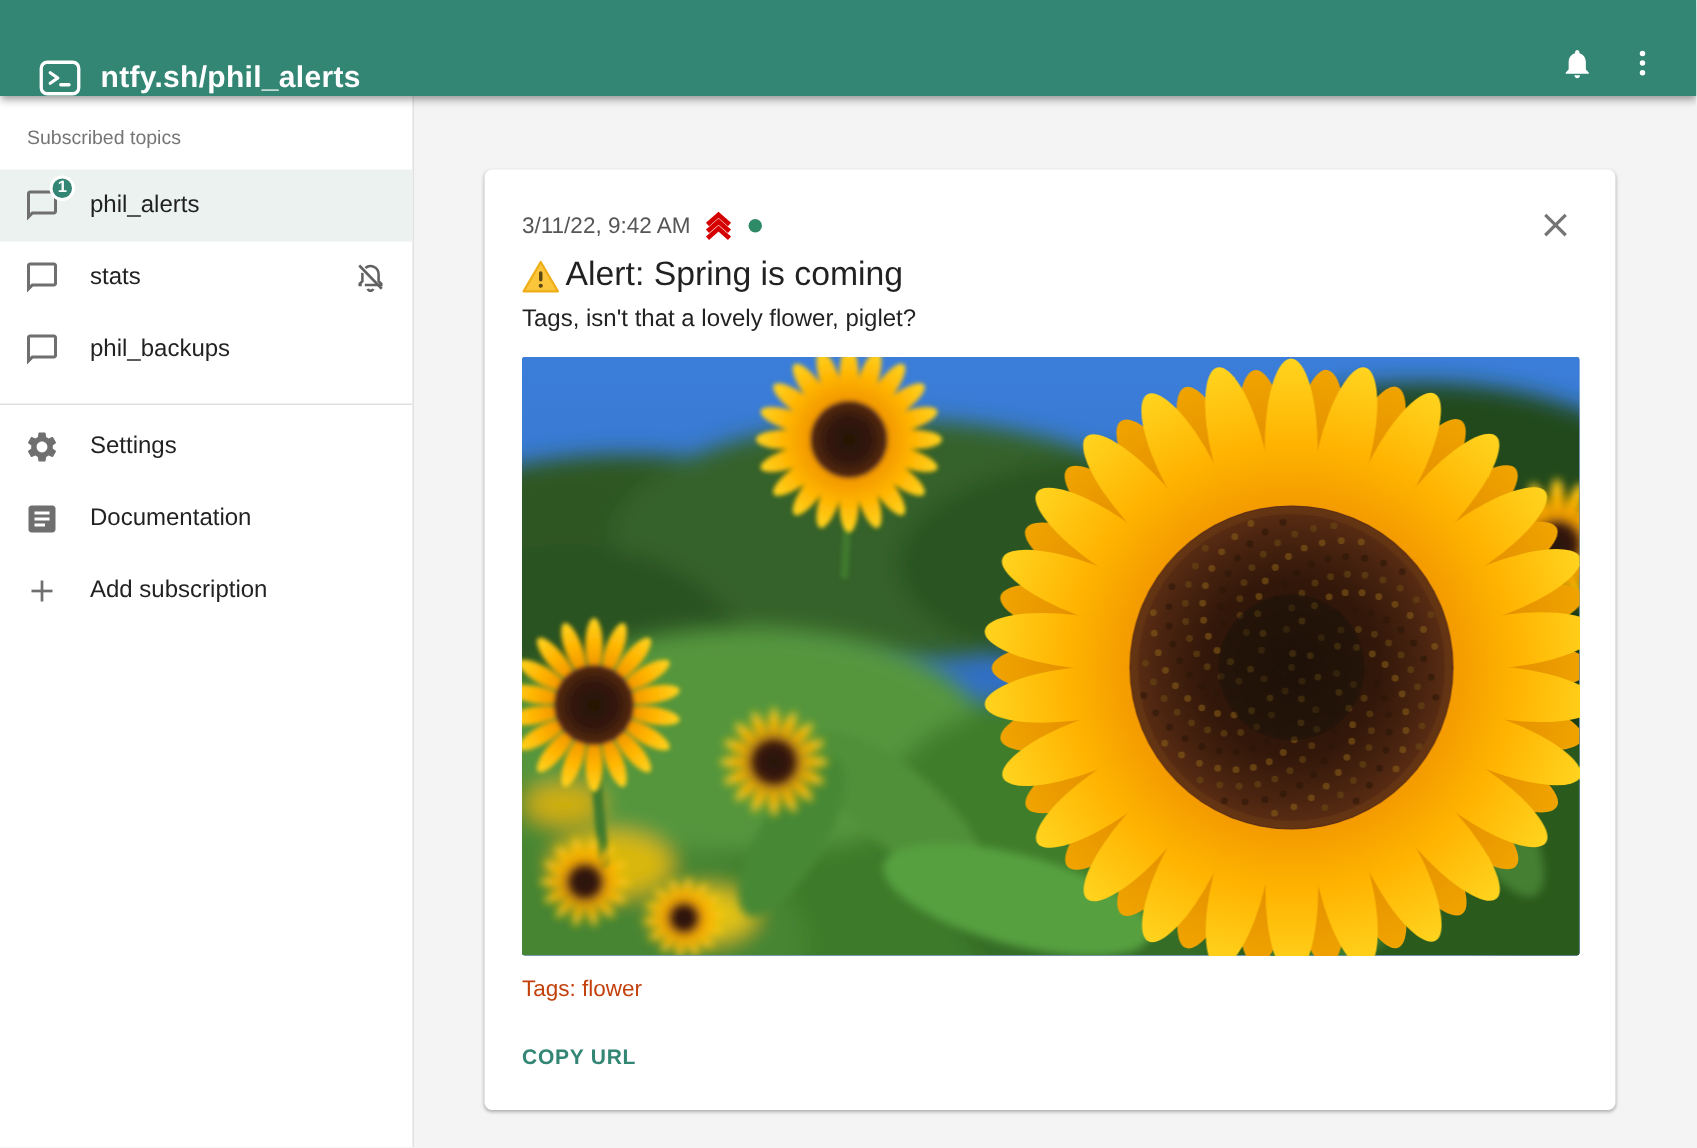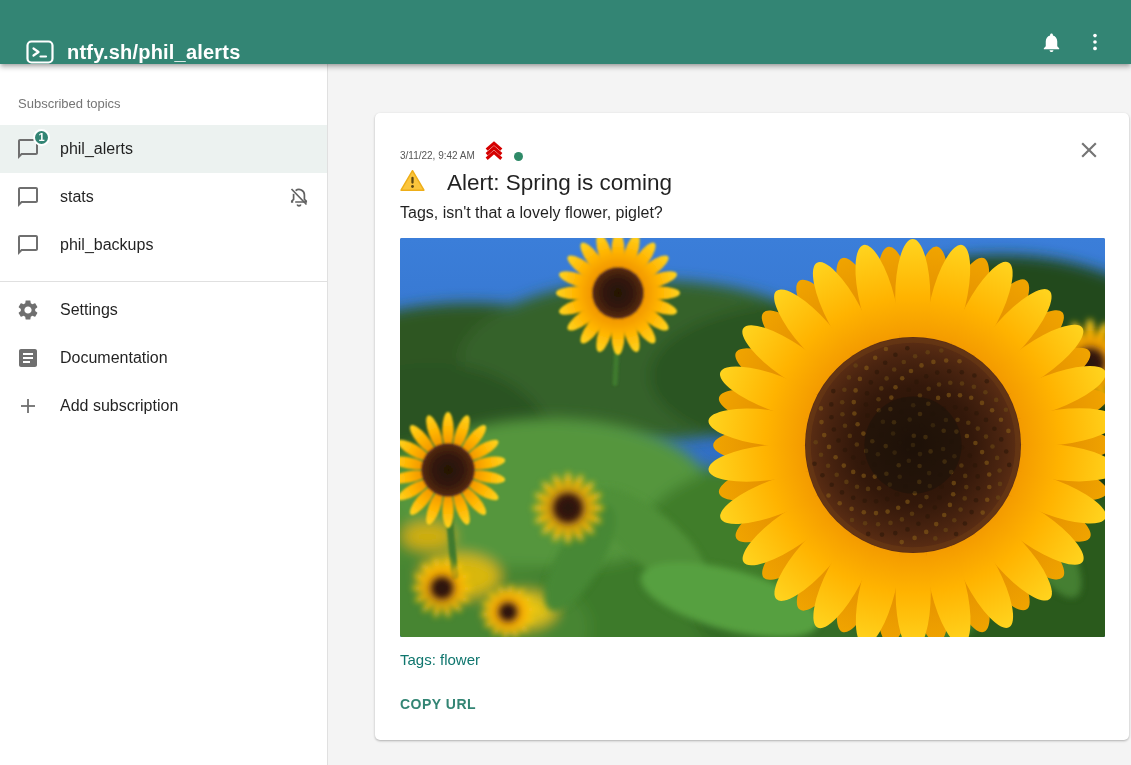--- a/index.html
+++ b/index.html
@@ -17,21 +17,21 @@
     position:relative;z-index:5;color:#fff}
   .appbar .logo{width:28px;height:24px;margin-right:13px;flex-shrink:0}
   .appbar .title{font-size:20px;font-weight:700;letter-spacing:.2px}
   .appbar .spacer{flex:1}
   .iconbtn{width:44px;height:44px;border:none;background:transparent;display:flex;
     align-items:center;justify-content:center;border-radius:50%;cursor:pointer;padding:0;color:#fff}
   .iconbtn svg{display:block}
 
   
   .layout{display:flex;height:701px}
-  .sidebar{width:328px;background:#fff;border-right:1px solid #e0e0e0;flex-shrink:0;padding-top:12px}
+  .sidebar{width:276px;background:#fff;border-right:1px solid #e0e0e0;flex-shrink:0;padding-top:0}
   .main{flex:1;position:relative;overflow:hidden}
 
   
   .subheader{color:#757575;font-size:13px;padding:20px 18px 13px;line-height:1.2}
   .nav-item{height:48px;display:flex;align-items:center;padding:0 16px;gap:20px;
     font-size:16px;color:rgba(0,0,0,.87);cursor:pointer;position:relative}
   .nav-item.selected{background:var(--selected-bg)}
   .nav-item .licon{width:24px;height:24px;color:var(--icon-gray);position:relative;flex-shrink:0}
   .nav-item .licon svg{display:block}
   .badge{position:absolute;top:-8px;right:-10px;min-width:17px;height:17px;border-radius:9px;
@@ -39,31 +39,31 @@
     align-items:center;justify-content:center;border:2px solid #fff;padding:0 2px}
   .right-icon{margin-left:auto;width:24px;height:24px;color:#616161}
   .divider{border:none;border-top:1px solid #e0e0e0;margin:12px 0 4px}
 
   
   .card{width:754px;margin:49px 0 0 47px;background:#fff;border-radius:5px;position:relative;
     box-shadow:0 1px 3px rgba(0,0,0,.14),0 1px 2px rgba(0,0,0,.16);
     padding:27px 24px 24px 25px}
   .close-btn{position:absolute;top:24px;right:26px;width:28px;height:28px;border:none;
     background:transparent;cursor:pointer;color:#757575;padding:0}
-  .meta{display:flex;align-items:flex-end;gap:6px;color:#565656;font-size:10px}
+  .meta{display:flex;align-items:center;gap:6px;color:#565656;font-size:15px}
   .prio-icon{width:22px;height:21px;margin-left:2px}
   .unread-dot{width:9px;height:9px;border-radius:50%;background:var(--unread-green);margin-left:3px}
-  .ntitle{display:flex;align-items:flex-start;gap:22px;font-size:22.5px;color:rgba(0,0,0,.87);
+  .ntitle{display:flex;align-items:flex-end;gap:4px;font-size:22.5px;color:rgba(0,0,0,.87);
     margin-top:8px;font-weight:400;line-height:1.2}
   .warn-icon{width:25px;height:23px;flex-shrink:0}
   .nbody{font-size:16px;color:rgba(0,0,0,.87);margin-top:6px;line-height:1.4}
   .photo{width:705px;height:399px;margin-top:14px;border-radius:2px;overflow:hidden;
     background:#2a63b6;cursor:pointer;line-height:0}
   .photo svg{display:block}
-  .tags{font-size:15px;color:#0f766e;margin-top:14px}
+  .tags{font-size:15px;color:#c2410c;margin-top:14px}
   .actions{margin-top:24px;display:flex;gap:15px}
   .textbtn{border:none;background:transparent;color:var(--brand);font-family:inherit;
     font-size:14px;font-weight:700;letter-spacing:.5px;text-transform:uppercase;
     cursor:pointer;padding:4px 0}
 </style>
 </head>
 <body>
 
 <div class="app">
 

